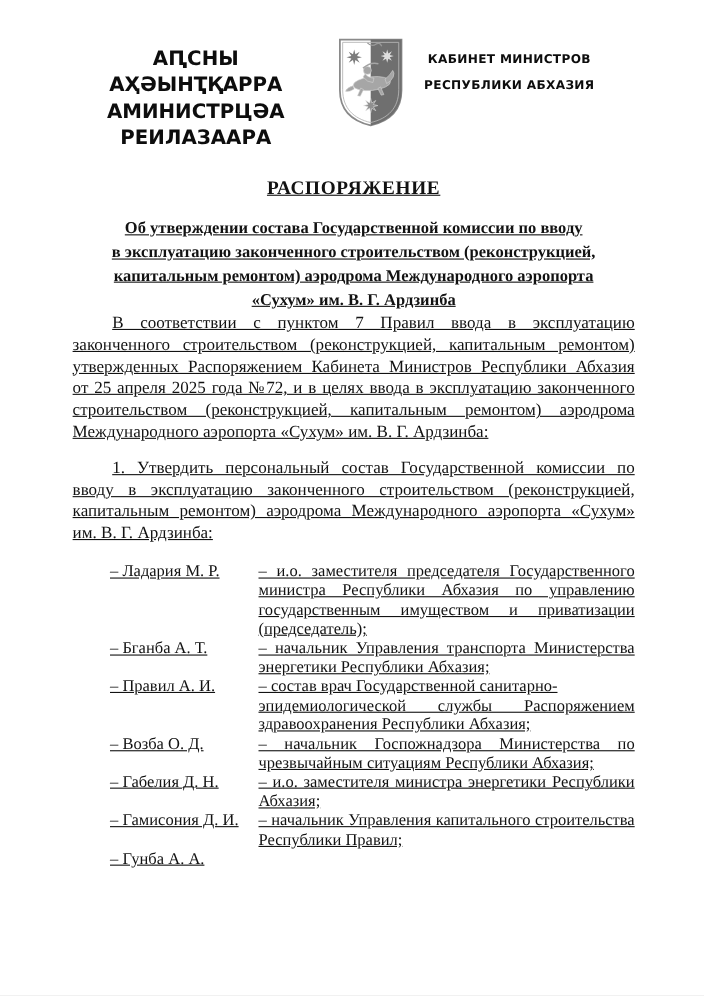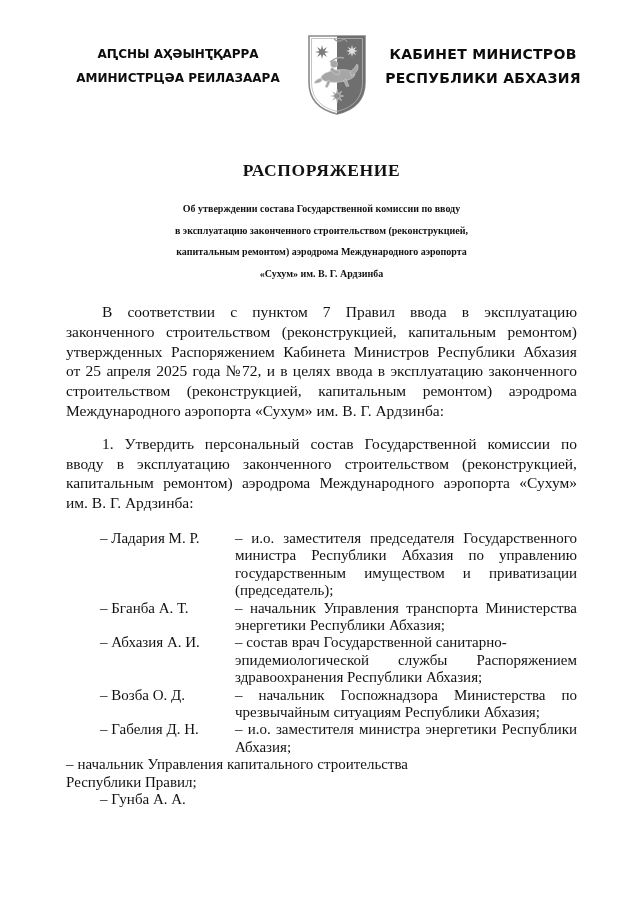--- a/index.html
+++ b/index.html
@@ -13,32 +13,32 @@
     font-family:"Liberation Serif", serif;
   }
   
   .org-block{
     position:absolute;
     text-align:center;
     font-family:"DejaVu Sans","Liberation Sans",sans-serif;
     font-weight:700;
     color:#0d0d0d;
   }
-  .org-left{left:58px;top:42px;width:240px;font-size:12px;line-height:24px;}
-  .org-right{left:372px;top:42px;width:222px;font-size:14px;line-height:24px;letter-spacing:.3px;}
+  .org-left{left:58px;top:42px;width:240px;font-size:18px;line-height:24px;}
+  .org-right{left:352px;top:42px;width:222px;font-size:11px;line-height:24px;letter-spacing:.3px;}
   .emblem{position:absolute;left:306px;top:34px;width:62px;height:82px;}
   
-  .doc{position:absolute;left:66px;top:160px;width:511px;}
+  .doc{position:absolute;left:66px;top:160px;width:511px;text-decoration:underline;}
   .doc-title{
     text-align:center;
     font-size:17.5px;font-weight:700;letter-spacing:.6px;
   }
-  .doc-subtitle{margin-top:17px;font-weight:700;font-size:10px;line-height:21.5px;text-align:center;}
+  .doc-subtitle{margin-top:17px;font-weight:700;font-size:15px;line-height:21.5px;text-align:center;}
   .para{font-size:15.5px;line-height:19.8px;}
-  .para-1{margin-top:18px;}
+  .para-1{margin-top:0;}
   .para-2{margin-top:13px;}
   .tline{text-align:justify;}
   .tline.stretch{text-align-last:justify;}
   .tline.indent{padding-left:36px;}
   
   .commission{margin-top:17px;font-size:15px;line-height:17.4px;}
   .c-row{display:flex;align-items:flex-start;}
   .c-name{width:135px;padding-left:34px;flex:0 0 auto;white-space:nowrap;}
   .c-role{width:342px;flex:0 0 auto;}
   .c-role .tline{text-align:justify;}
@@ -129,21 +129,21 @@
           </div>
         </div>
         <div class="c-row">
           <div class="c-name">– Бганба А. Т.</div>
           <div class="c-role">
             <div class="tline stretch">– начальник Управления транспорта Министерства</div>
             <div class="tline">энергетики Республики Абхазия;</div>
           </div>
         </div>
         <div class="c-row">
-          <div class="c-name">– Абхазия А. И.</div>
+          <div class="c-name">– Правил А. И.</div>
           <div class="c-role">
             <div class="tline">– состав врач Государственной санитарно-</div>
             <div class="tline stretch">эпидемиологической службы Распоряжением</div>
             <div class="tline">здравоохранения Республики Абхазия;</div>
           </div>
         </div>
         <div class="c-row">
           <div class="c-name">– Возба О. Д.</div>
           <div class="c-role">
             <div class="tline stretch">– начальник Госпожнадзора Министерства по</div>
@@ -151,20 +151,21 @@
           </div>
         </div>
         <div class="c-row">
           <div class="c-name">– Габелия Д. Н.</div>
           <div class="c-role">
             <div class="tline stretch">– и.о. заместителя министра энергетики Республики</div>
             <div class="tline">Абхазия;</div>
           </div>
         </div>
         <div class="c-row">
+          <div class="c-name">– Гамисония Д. И.</div>
           <div class="c-role">
             <div class="tline stretch">– начальник Управления капитального строительства</div>
             <div class="tline">Республики Правил;</div>
           </div>
         </div>
         <div class="c-row">
           <div class="c-name">– Гунба А. А.</div>
         </div>
       </div>
   </div>

